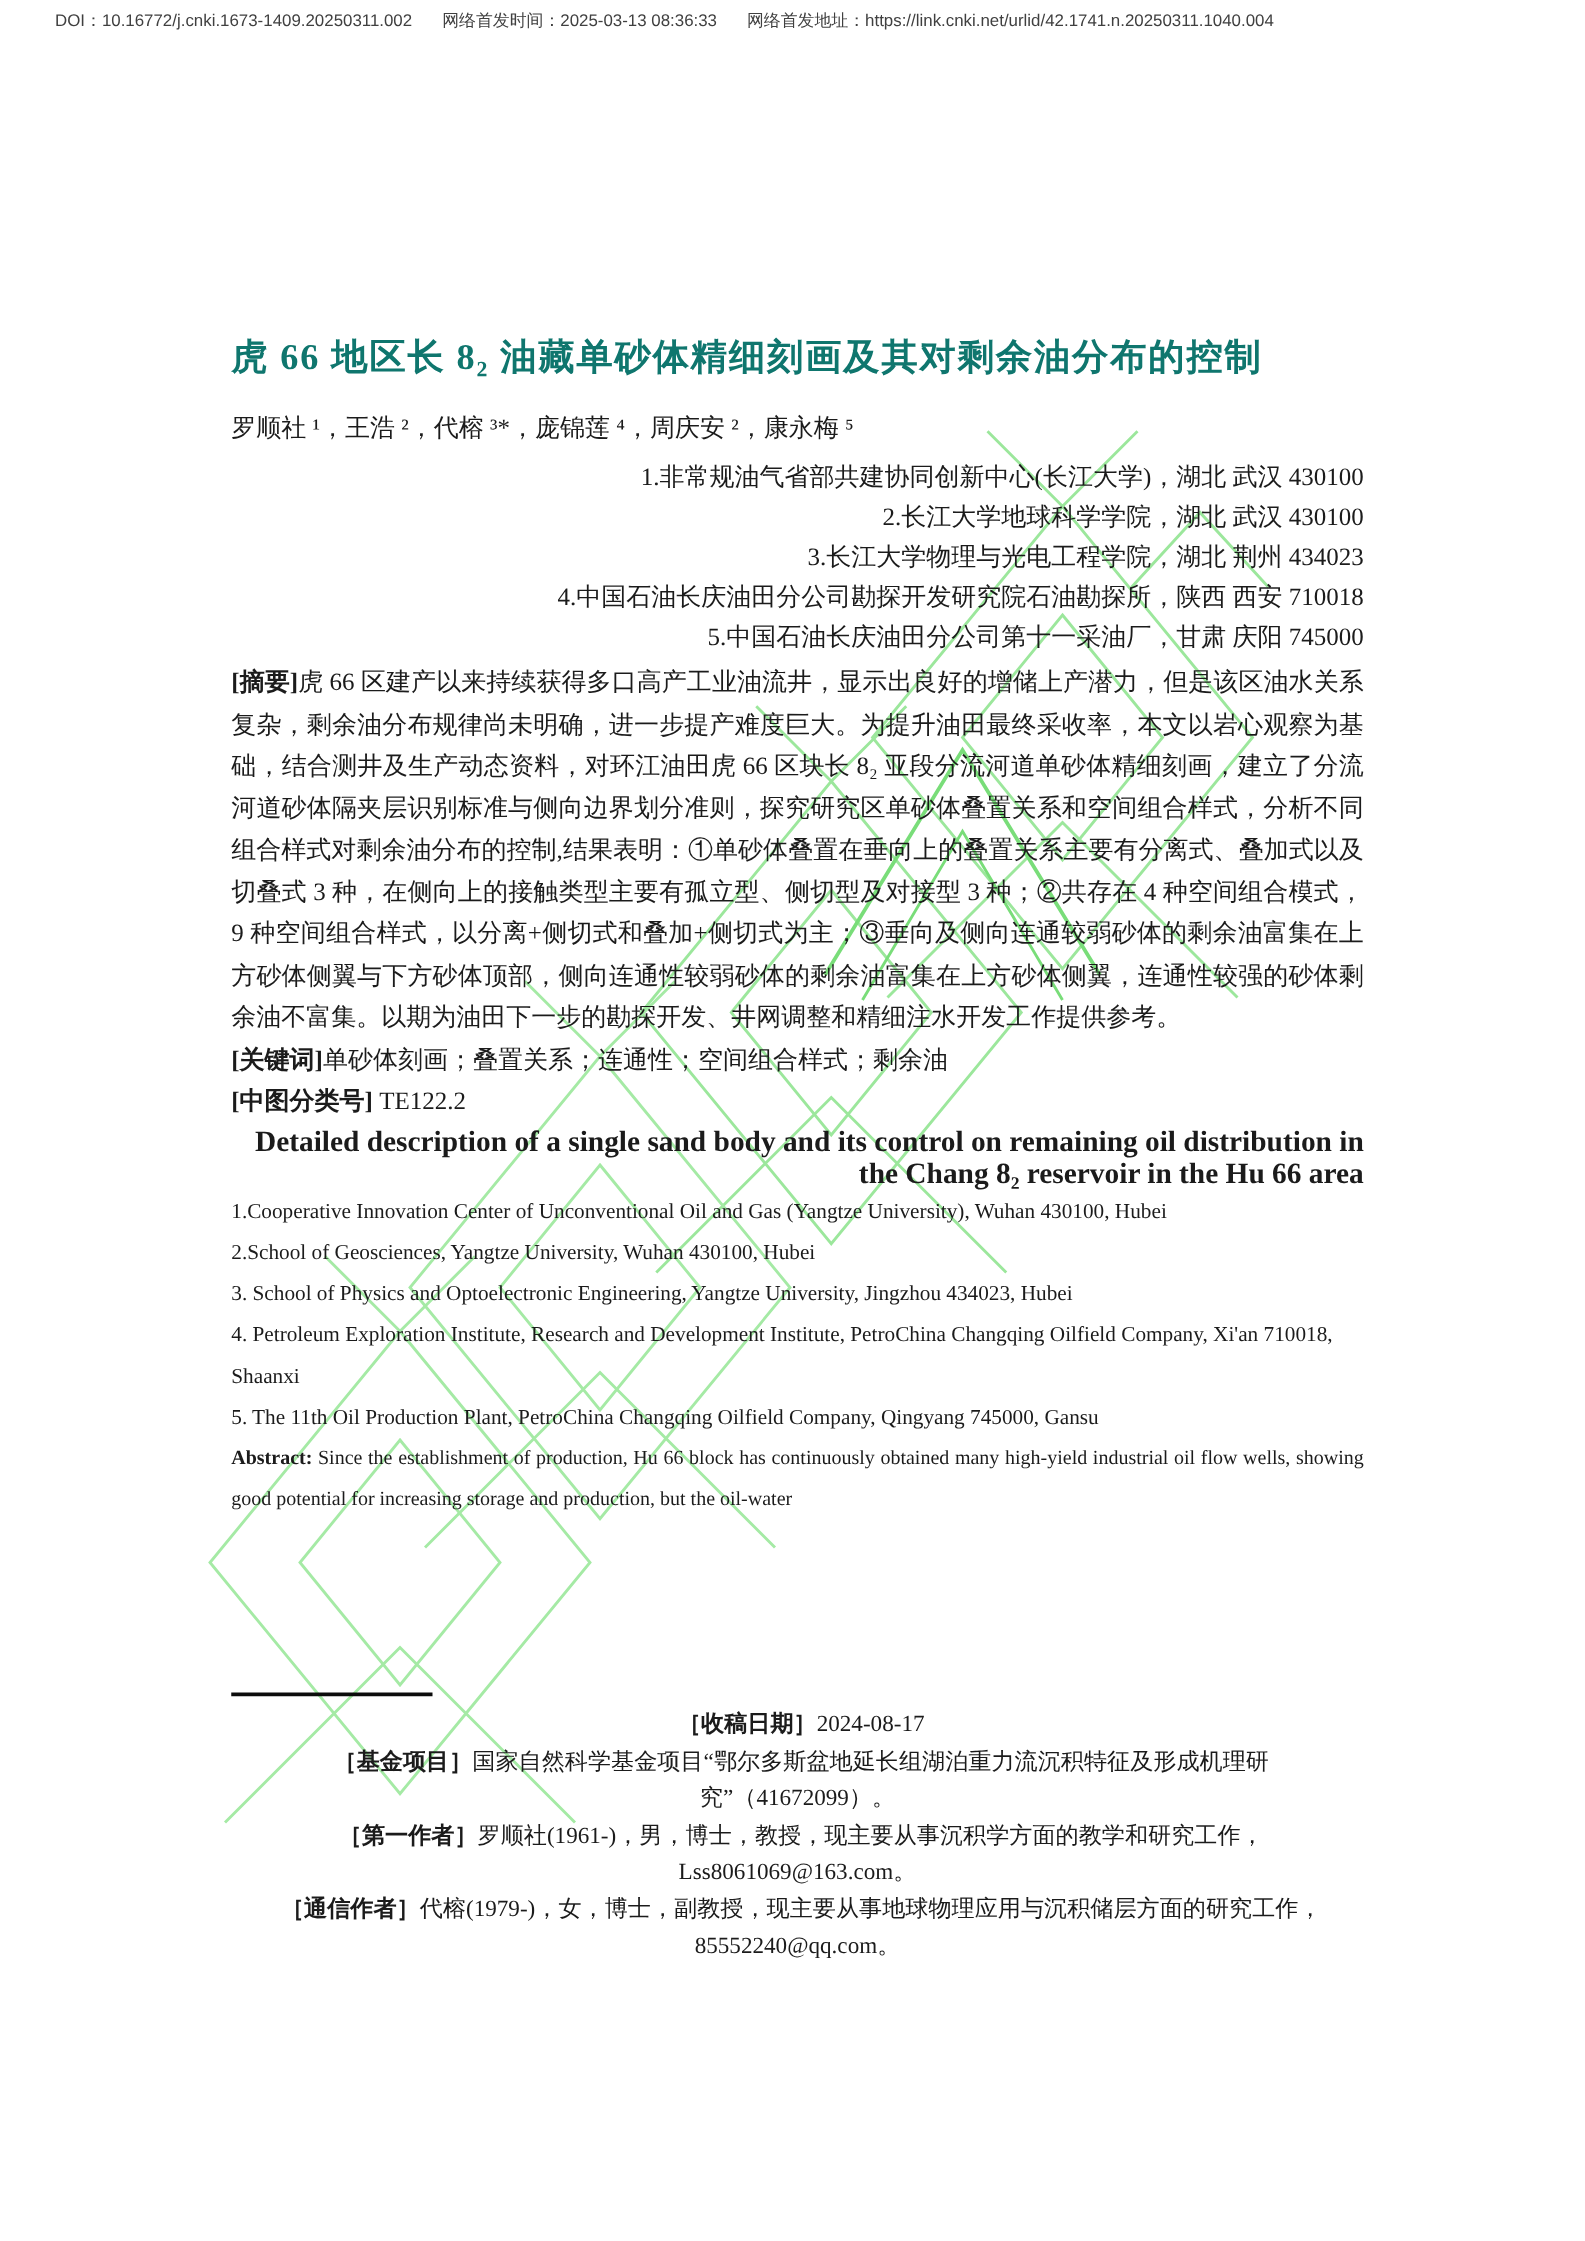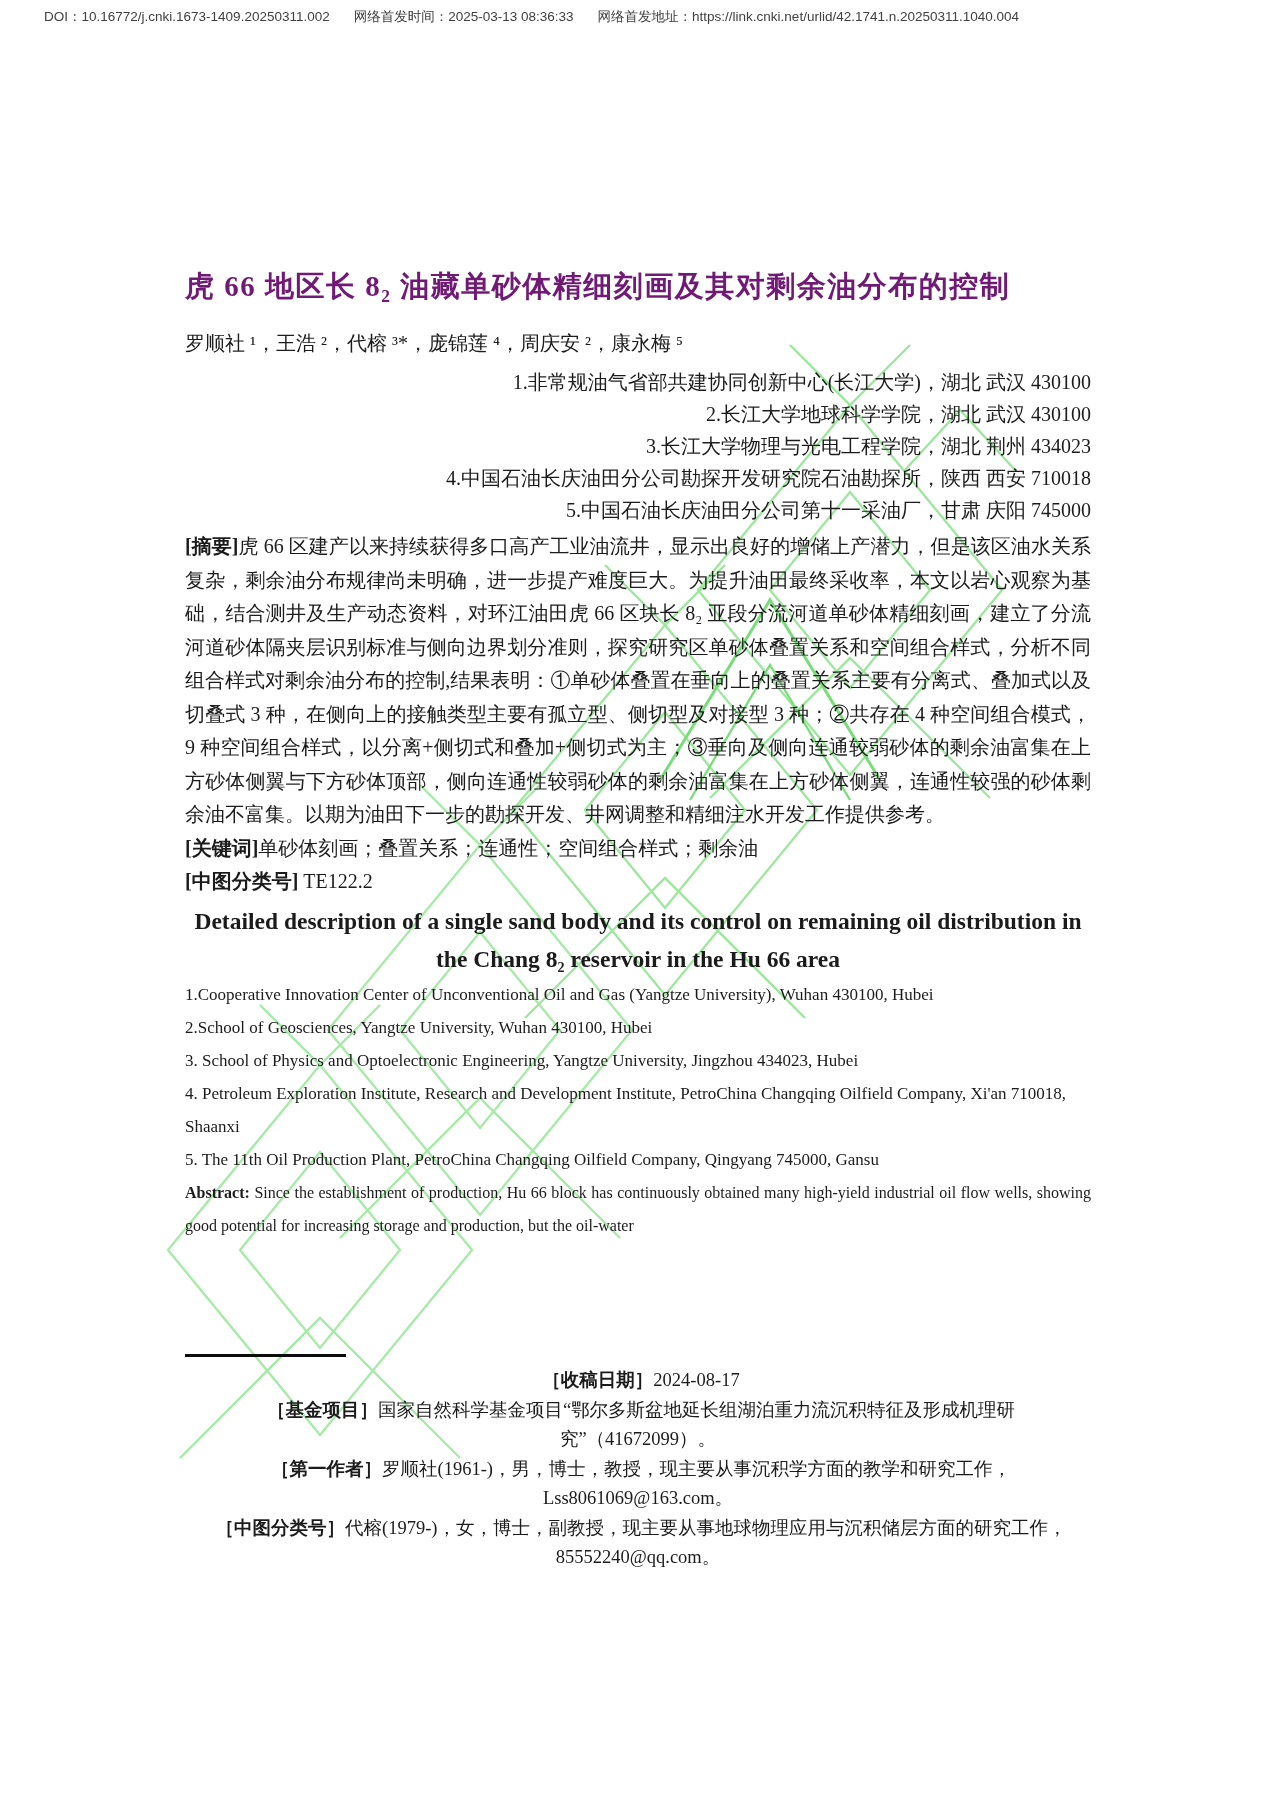--- a/index.html
+++ b/index.html
@@ -11,28 +11,28 @@
   .watermark{position:absolute;left:0;top:0;z-index:0;pointer-events:none;}
   .doi-header{
     position:absolute;left:44px;top:8px;z-index:2;
     font-family:"Liberation Sans","DejaVu Sans",sans-serif;
     font-size:13.5px;color:#404040;white-space:nowrap;
   }
   .doi-header span{margin-right:24px;}
   .content{position:absolute;left:185px;top:268px;width:906px;z-index:1;}
   .title-cn{
     font-size:29px;font-weight:700;letter-spacing:1.5px;
-    margin:0 0 24px 0;line-height:1.25;white-space:nowrap;color:#701a75;
+    margin:0 0 24px 0;line-height:1.25;white-space:nowrap;color:#0f766e;
   }
   .authors-cn{font-size:20px;line-height:30px;margin:0 0 8px 0;}
   .affil-cn{font-size:20px;line-height:32px;text-align:right;}
   .abstract-cn{font-size:20px;line-height:33.5px;text-align:justify;margin:4px 0 0 0;}
   .kw-line,.clc-line{font-size:20px;line-height:33.5px;margin:0;}
   .blabel{font-weight:700;}
-  .title-en{font-size:23.5px;font-weight:700;line-height:38px;margin:3px 0 0 0;text-align:center;}
+  .title-en{font-size:23.5px;font-weight:700;line-height:25px;margin:3px 0 0 0;text-align:right;}
   .authors-en{font-size:22px;line-height:34px;max-width:830px;margin:0;}
   .affil-en{font-size:17px;line-height:33px;}
   .abstract-en{font-size:16px;line-height:33px;text-align:justify;margin:0;}
   .footnotes{
     position:absolute;left:185px;top:1354px;width:906px;z-index:1;
     font-size:18.5px;line-height:29.5px;text-align:center;
   }
   .fn-rule{width:161px;height:3px;background:#0c0c0c;margin:0 0 9px 0;}
   .fn-line{text-indent:6px;}
   .fn-cont{text-indent:0;}
@@ -95,15 +95,15 @@
 <div class="footnotes">
   <div class="fn-rule"></div>
 
   <div class="fn-line"><span class="fn-label">［收稿日期］</span><span>2024-08-17</span></div>
 
   <div class="fn-line"><span class="fn-label">［基金项目］</span><span>国家自然科学基金项目“鄂尔多斯盆地延长组湖泊重力流沉积特征及形成机理研究”（41672099）。</span></div>
 
   <div class="fn-line"><span class="fn-label">［第一作者］</span><span>罗顺社(1961-)，男，博士，教授，现主要从事沉积学方面的教学和研究工作，</span></div>
   <div class="fn-line fn-cont">Lss8061069@163.com。</div>
 
-  <div class="fn-line"><span class="fn-label">［中图分类号］</span><span>代榕(1979-)，女，博士，副教授，现主要从事地球物理应用与沉积储层方面的研究工作，</span></div>
+  <div class="fn-line"><span class="fn-label">［通信作者］</span><span>代榕(1979-)，女，博士，副教授，现主要从事地球物理应用与沉积储层方面的研究工作，</span></div>
   <div class="fn-line fn-cont">85552240@qq.com。</div>
 </div>
 
 </body></html>

